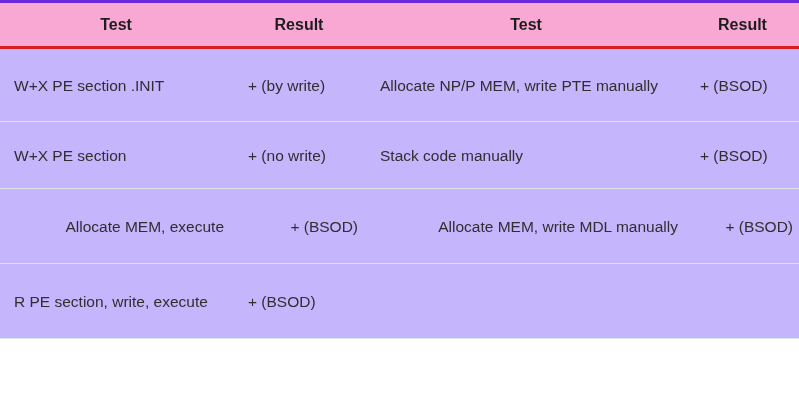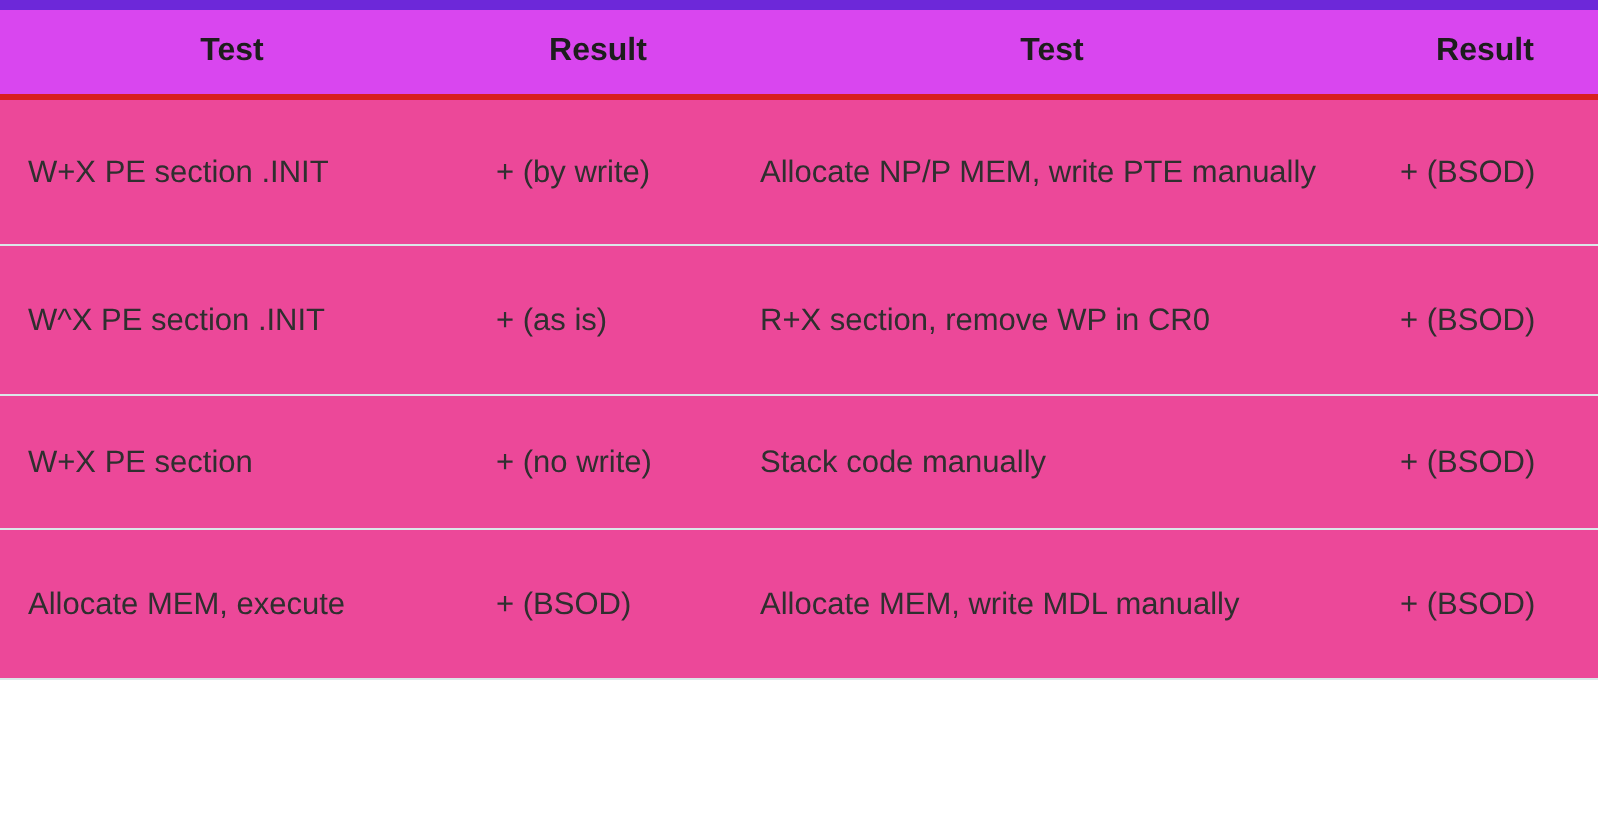--- a/index.html
+++ b/index.html
@@ -37,40 +37,40 @@
 
   thead th {
     height: 46px;
     box-sizing: border-box;
     text-align: center;
     vertical-align: middle;
     font-weight: bold;
     font-size: 16px;
     color: #1d1d1d;
     padding: 0 10px;
-    background: #d946ef;
-    border-top: 5px solid #6d28d9;
+    background: #f9a8d4;
+    border-top: 3px solid #6d28d9;
     border-bottom: 3px solid #d81f1f;
     background-clip: padding-box;
   }
 
   tbody td {
     box-sizing: border-box;
     vertical-align: middle;
     border-bottom: 1px solid #dbe7e9;
     background-clip: padding-box;
     line-height: 27px;
     color: #2f2f2f;
-    background: #ec4899;
+    background: #c4b5fd;
   }
 
   tbody tr.r1 td { height: 74px; }
   tbody tr.r2 td { height: 75px; }
   tbody tr.r3 td { height: 67px; margin-left: 24px; }
-  tbody tr.r4 td { height: 75px; }
+  tbody tr.r4 td { height: 75px; text-align: right; }
   tbody tr.r5 td { height: 75px; }
 
   td.col-1 { padding: 0 8px 0 14px; }
   td.col-2 { padding: 0 8px 0 16px; }
   td.col-3 { padding: 0 8px 0 14px; }
   td.col-4 { padding: 0 6px 0 14px; }
 
   td.empty-cell { padding: 0; }
 </style>
 </head>
@@ -92,33 +92,33 @@
         <th>Result</th>
       </tr>
     </thead>
     <tbody>
       <tr class="r1">
         <td class="col-1">W+X PE section .INIT</td>
         <td class="col-2">+ (by write)</td>
         <td class="col-3">Allocate NP/P MEM, write PTE manually</td>
         <td class="col-4">+ (BSOD)</td>
       </tr>
-      <tr class="r2">
-        <td class="col-1">W^X PE section .INIT</td>
-        <td class="col-2">+ (as is)</td>
-        <td class="col-3">R+X section, remove WP in CR0</td>
-        <td class="col-4">+ (BSOD)</td>
-      </tr>
       <tr class="r3">
         <td class="col-1">W+X PE section</td>
         <td class="col-2">+ (no write)</td>
         <td class="col-3">Stack code manually</td>
         <td class="col-4">+ (BSOD)</td>
       </tr>
       <tr class="r4">
         <td class="col-1">Allocate MEM, execute</td>
         <td class="col-2">+ (BSOD)</td>
         <td class="col-3">Allocate MEM, write MDL manually</td>
         <td class="col-4">+ (BSOD)</td>
       </tr>
+      <tr class="r5">
+        <td class="col-1">R PE section, write, execute</td>
+        <td class="col-2">+ (BSOD)</td>
+        <td class="col-3 empty-cell"></td>
+        <td class="col-4 empty-cell"></td>
+      </tr>
     </tbody>
   </table>
 </div>
 
 </body></html>

